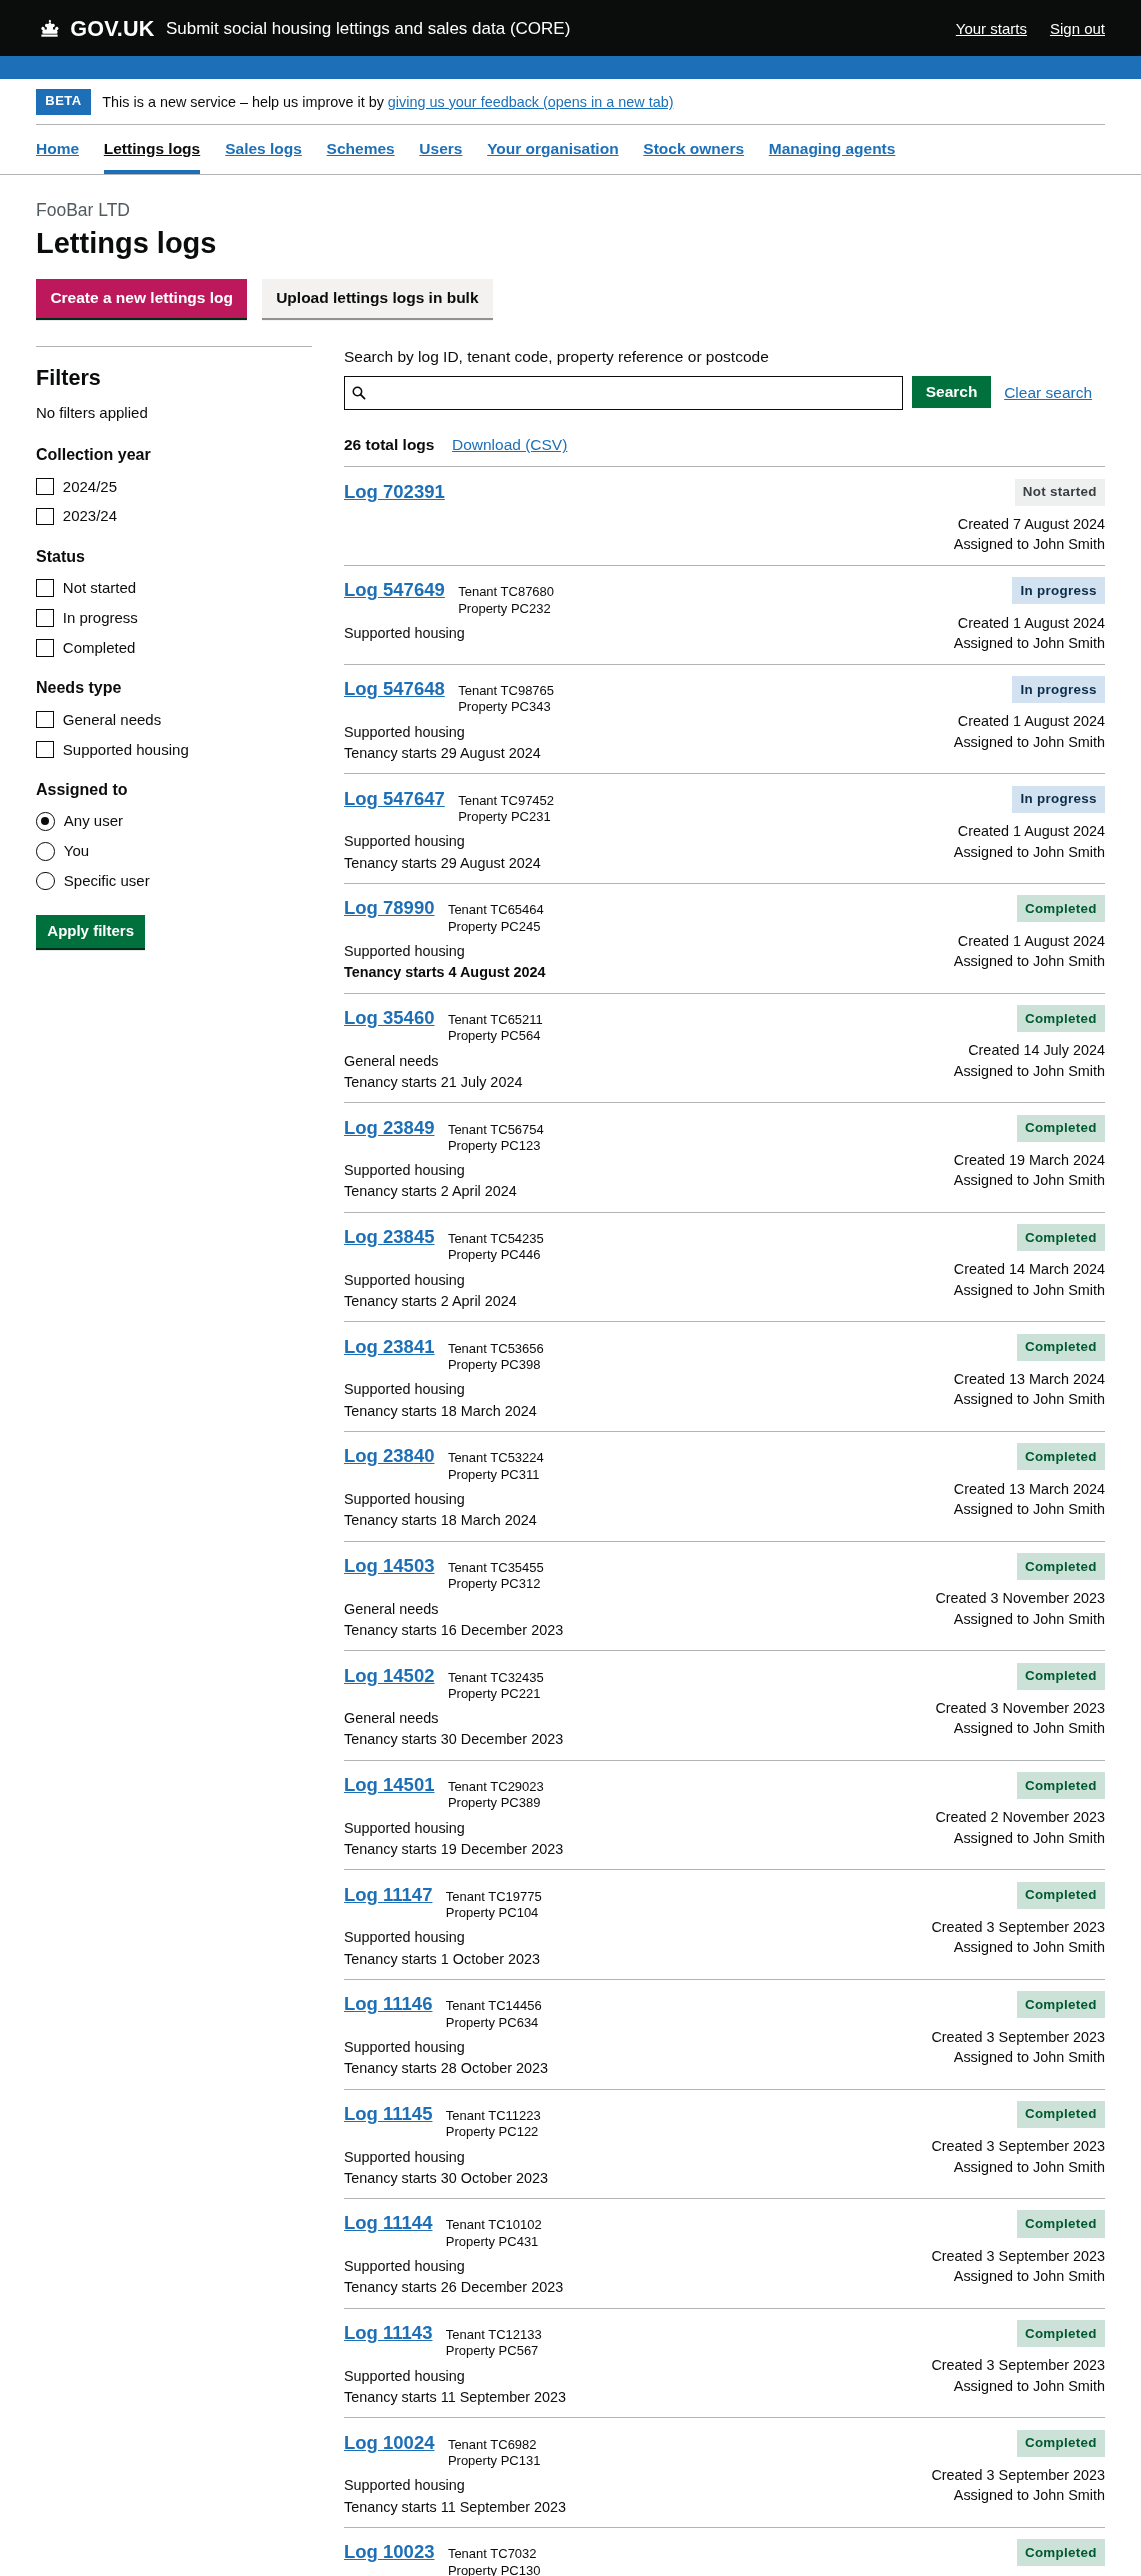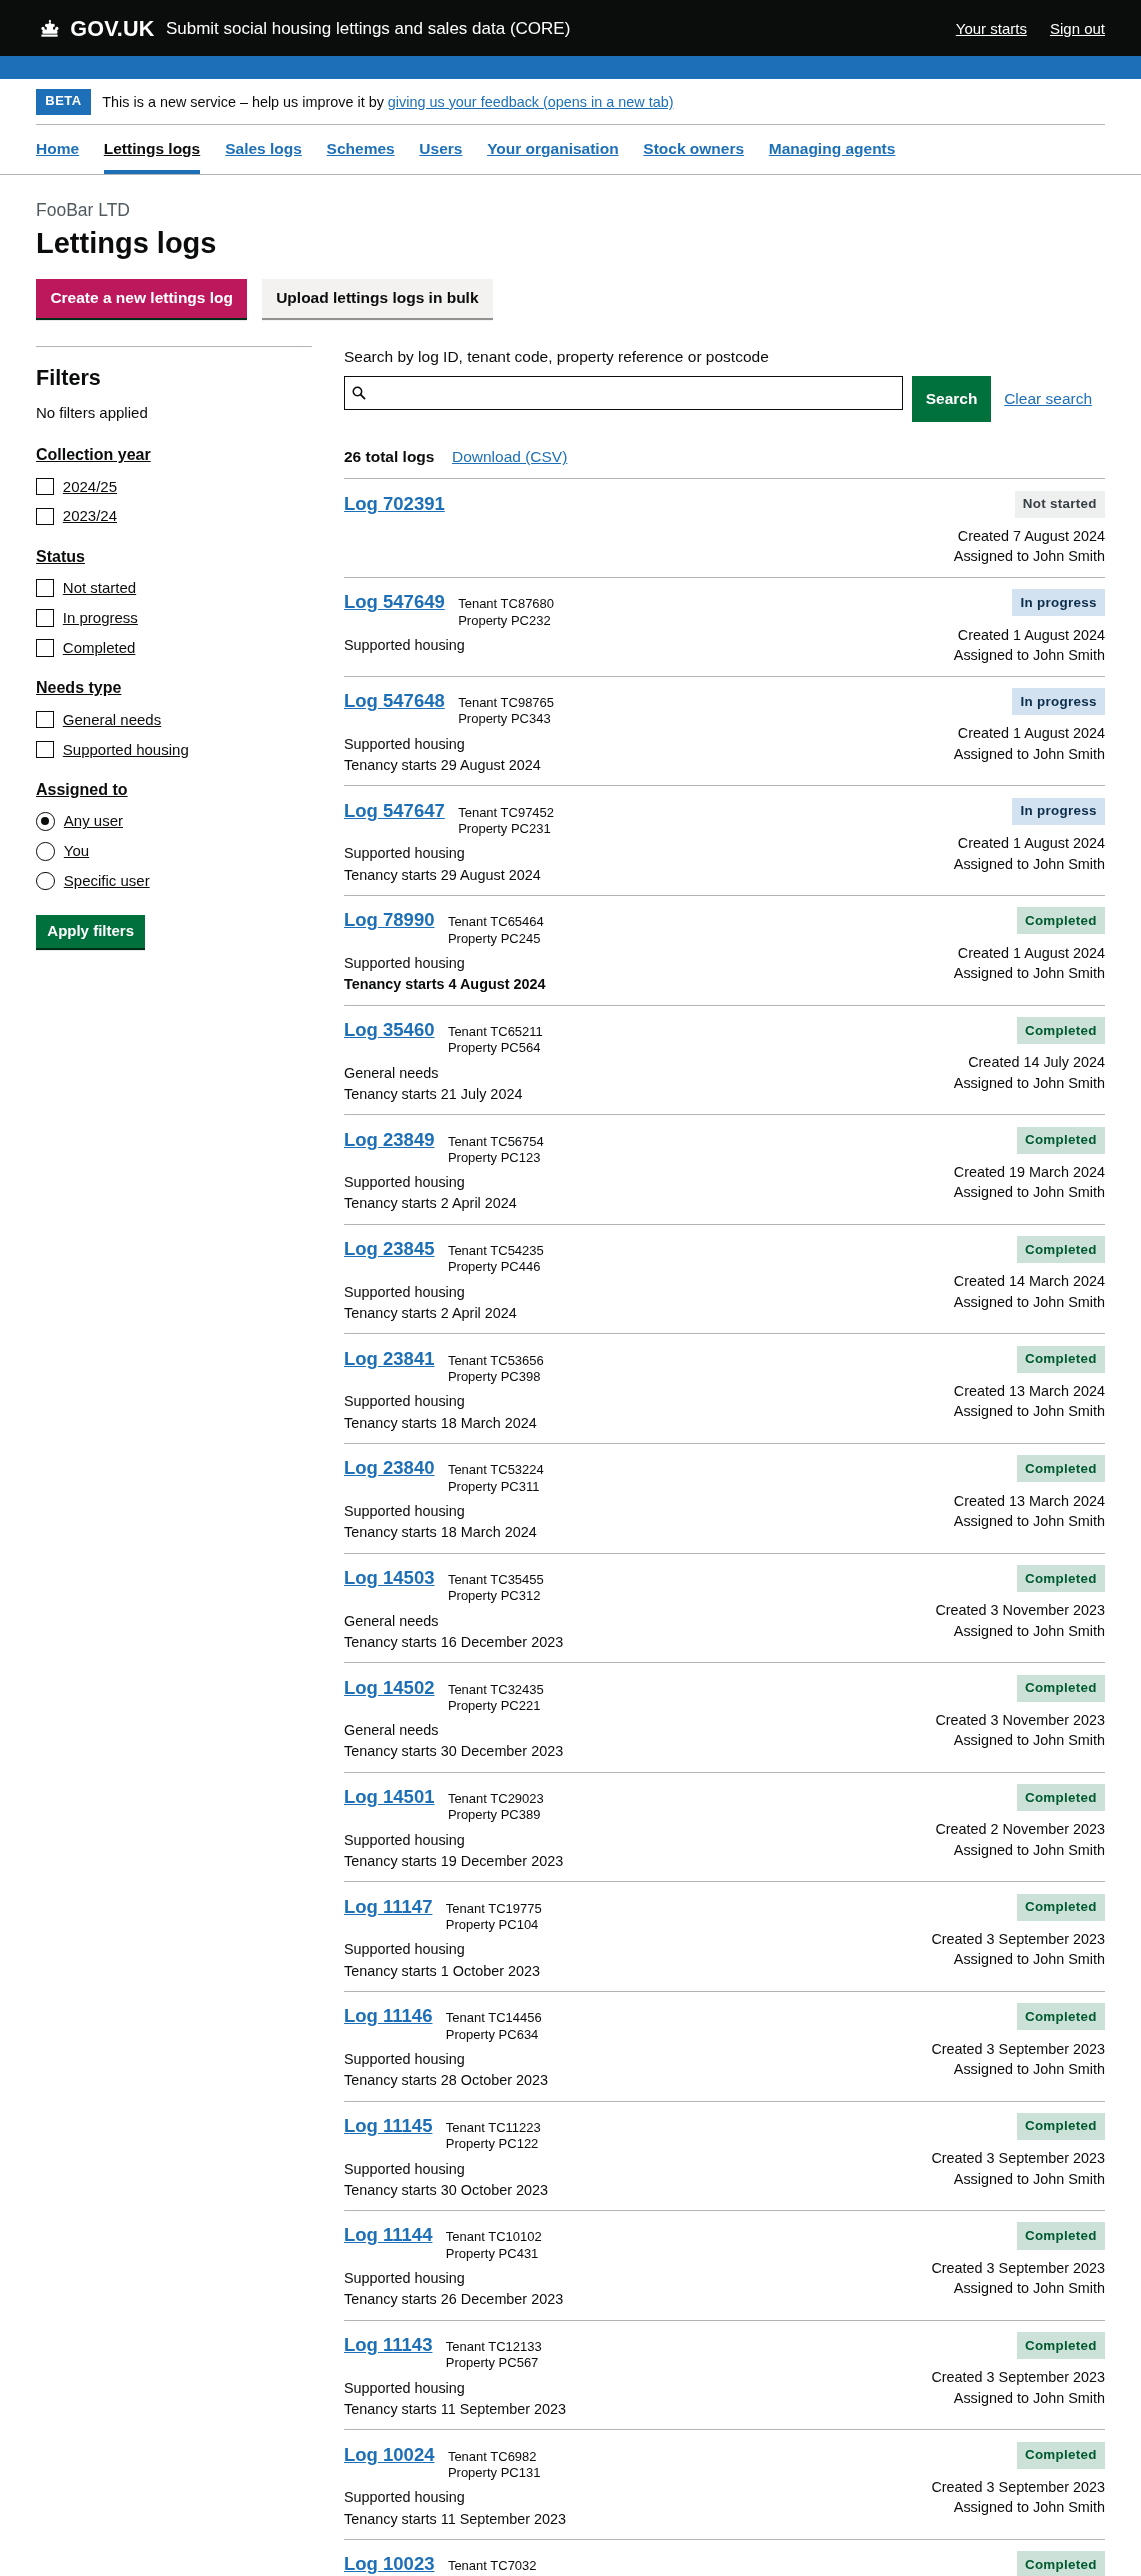--- a/index.html
+++ b/index.html
@@ -161,21 +161,21 @@
   .filters-title {
     font-size: 21.6px;
     font-weight: bold;
     margin: 4.1px 0 8.2px 0;
   }
   .no-filters {
     font-size: 15px;
     color: #0b0c0c;
     margin-bottom: 19.6px;
   }
-  .filter-group { margin-bottom: 17.5px; text-decoration: underline; }
+  .filter-group { margin-bottom: 17.5px; }
   .filter-legend {
     font-size: 16px;
     font-weight: bold;
     margin-bottom: 9.3px;
   }
   .check-row {
     display: flex;
     align-items: center;
     gap: 9.3px;
     margin-bottom: 8.2px;
@@ -250,21 +250,21 @@
   .search-btn {
     background: #00703c;
     color: #fff;
     font-weight: bold;
     font-size: 15.5px;
     border: none;
     padding: 0 13.4px;
     margin-left: 9.3px;
     cursor: pointer;
     font-family: inherit;
-    height: 46px;
+    height: 32px;
   }
   .clear-search {
     color: #1d70b8;
     font-size: 15.5px;
     text-decoration: underline;
     margin-left: 13.4px;
     align-self: center;
     cursor: pointer;
   }
 

